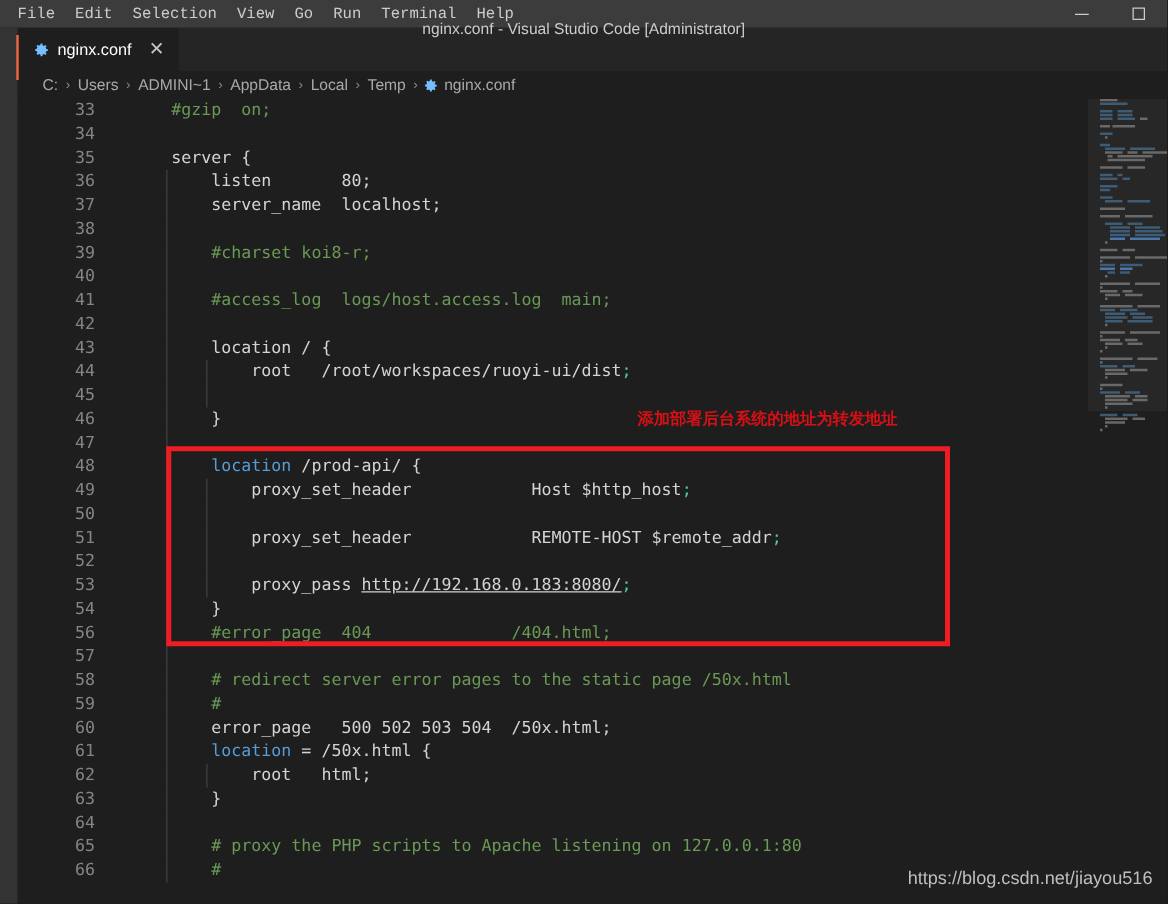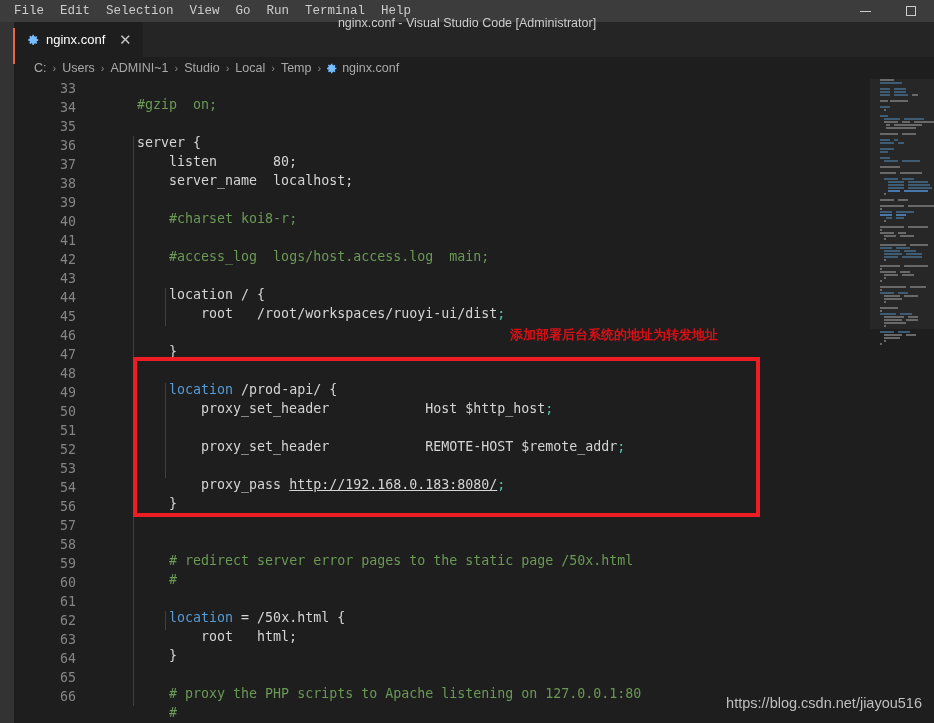--- a/index.html
+++ b/index.html
@@ -147,21 +147,20 @@
   .ln {
     position: absolute; left: 0; top: 0;
     width: 62px; text-align: right;
     color: #858585;
     font-family: "DejaVu Sans Mono", "Liberation Mono", monospace;
     font-size: 13.3px;
   }
   .lc {
     position: absolute; left: 91px; top: 0;
     color: #d4d4d4;
-    margin-top: 16px;
   }
   
   .guide {
     position: absolute; top: 0;
     width: 1px; height: 19px;
     background: #404040;
   }
   .g1 { left: 119px; }
   .g2 { left: 151px; }
 
@@ -317,21 +316,21 @@
     </div>
   </div>
 
   <div class="breadcrumb" id="breadcrumb">
       <span class="bc-seg">C:</span>
       <span class="bc-sep">›</span>
       <span class="bc-seg">Users</span>
       <span class="bc-sep">›</span>
       <span class="bc-seg">ADMINI~1</span>
       <span class="bc-sep">›</span>
-      <span class="bc-seg">Studio</span>
+      <span class="bc-seg">AppData</span>
       <span class="bc-sep">›</span>
       <span class="bc-seg">Local</span>
       <span class="bc-sep">›</span>
       <span class="bc-seg">Temp</span>
       <span class="bc-sep">›</span>
       <span class="bc-file">
         <svg viewBox="0 0 24 24" fill="currentColor">
           <path d="M12 8.4a3.6 3.6 0 100 7.2 3.6 3.6 0 000-7.2zm0 5.6a2 2 0 110-4 2 2 0 010 4z"></path>
           <path d="M21 13.2v-2.4l-2.3-.4a6.9 6.9 0 00-.7-1.7l1.3-1.9-1.7-1.7-1.9 1.3a6.9 6.9 0 00-1.7-.7L13.6 3h-2.4l-.4 2.3a6.9 6.9 0 00-1.7.7L7.2 4.7 5.5 6.4l1.3 1.9a6.9 6.9 0 00-.7 1.7L3.8 10.8v2.4l2.3.4c.15.6.4 1.16.7 1.7l-1.3 1.9 1.7 1.7 1.9-1.3c.54.3 1.1.55 1.7.7l.4 2.3h2.4l.4-2.3c.6-.15 1.16-.4 1.7-.7l1.9 1.3 1.7-1.7-1.3-1.9c.3-.54.55-1.1.7-1.7l2.3-.4z"></path>
         </svg>
@@ -356,25 +355,25 @@
         <div class="line"><span class="ln">45</span><span class="guide g1"></span><span class="guide g2"></span></div>
         <div class="line"><span class="ln">46</span><span class="guide g1"></span><span class="lc"><span class="c-plain">        }</span></span></div>
         <div class="line"><span class="ln">47</span><span class="guide g1"></span><span class="lc"></span></div>
         <div class="line"><span class="ln">48</span><span class="guide g1"></span><span class="lc"><span class="c-plain">        </span><span class="c-key">location</span><span class="c-plain"> /prod-api/ {</span></span></div>
         <div class="line"><span class="ln">49</span><span class="guide g1"></span><span class="guide g2"></span><span class="lc"><span class="c-plain">            proxy_set_header            Host $http_host</span><span class="c-punct">;</span></span></div>
         <div class="line"><span class="ln">50</span><span class="guide g1"></span><span class="guide g2"></span></div>
         <div class="line"><span class="ln">51</span><span class="guide g1"></span><span class="guide g2"></span><span class="lc"><span class="c-plain">            proxy_set_header            REMOTE-HOST $remote_addr</span><span class="c-punct">;</span></span></div>
         <div class="line"><span class="ln">52</span><span class="guide g1"></span><span class="guide g2"></span></div>
         <div class="line"><span class="ln">53</span><span class="guide g1"></span><span class="guide g2"></span><span class="lc"><span class="c-plain">            proxy_pass </span><span class="c-link">http://192.168.0.183:8080/</span><span class="c-punct">;</span></span></div>
         <div class="line"><span class="ln">54</span><span class="guide g1"></span><span class="lc"><span class="c-plain">        }</span></span></div>
-        <div class="line"><span class="ln">56</span><span class="guide g1"></span></div>
+        <div class="line"><span class="ln">56</span><span class="guide g1"></span><span class="lc"><span class="c-plain">        </span><span class="c-comment">#error_page  404              /404.html;</span></span></div>
         <div class="line"><span class="ln">57</span><span class="guide g1"></span><span class="lc"></span></div>
         <div class="line"><span class="ln">58</span><span class="guide g1"></span><span class="lc"><span class="c-plain">        </span><span class="c-comment"># redirect server error pages to the static page /50x.html</span></span></div>
         <div class="line"><span class="ln">59</span><span class="guide g1"></span><span class="lc"><span class="c-plain">        </span><span class="c-comment">#</span></span></div>
-        <div class="line"><span class="ln">60</span><span class="guide g1"></span></div>
+        <div class="line"><span class="ln">60</span><span class="guide g1"></span><span class="lc"><span class="c-plain">        error_page   500 502 503 504  /50x.html;</span></span></div>
         <div class="line"><span class="ln">61</span><span class="guide g1"></span><span class="lc"><span class="c-plain">        </span><span class="c-key">location</span><span class="c-plain"> = /50x.html {</span></span></div>
         <div class="line"><span class="ln">62</span><span class="guide g1"></span><span class="guide g2"></span><span class="lc"><span class="c-plain">            root   html;</span></span></div>
         <div class="line"><span class="ln">63</span><span class="guide g1"></span><span class="lc"><span class="c-plain">        }</span></span></div>
         <div class="line"><span class="ln">64</span><span class="guide g1"></span><span class="lc"></span></div>
         <div class="line"><span class="ln">65</span><span class="guide g1"></span><span class="lc"><span class="c-plain">        </span><span class="c-comment"># proxy the PHP scripts to Apache listening on 127.0.0.1:80</span></span></div>
         <div class="line"><span class="ln">66</span><span class="guide g1"></span><span class="lc"><span class="c-plain">        </span><span class="c-comment">#</span></span></div>
       </div>
 
     <div class="redbox"></div>
     <div class="redlabel">添加部署后台系统的地址为转发地址</div>

